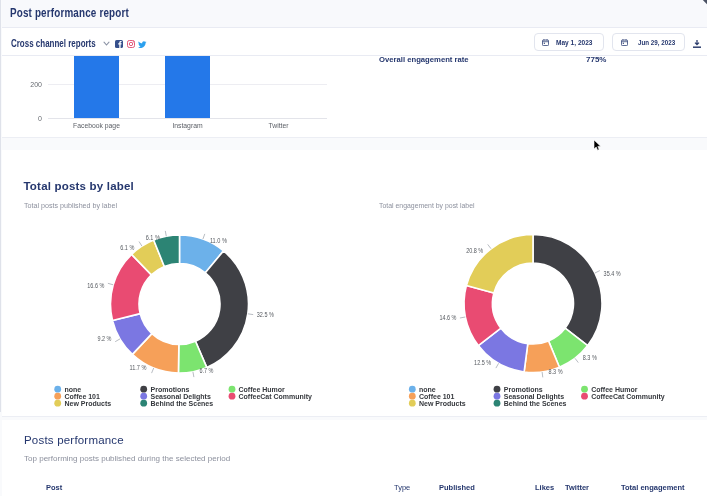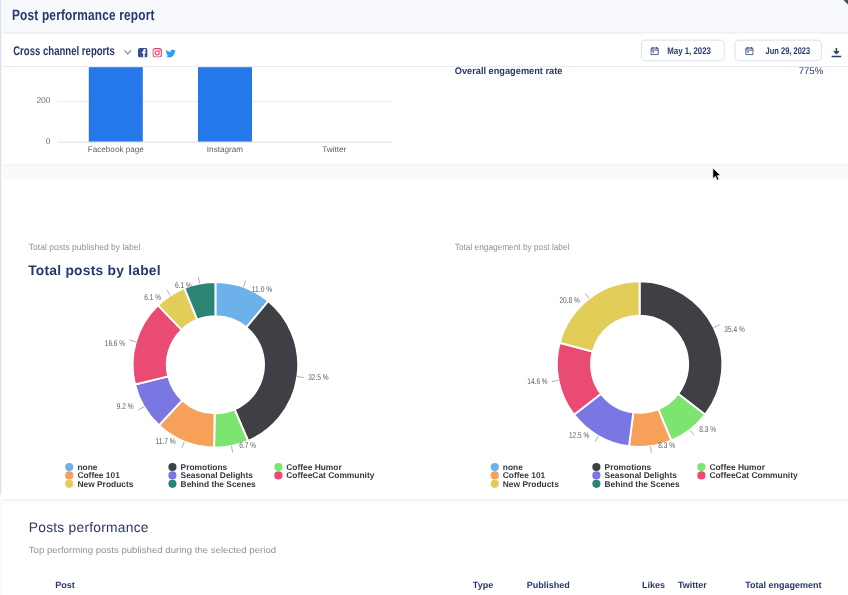--- a/index.html
+++ b/index.html
@@ -62,24 +62,24 @@
   <div class="abs" style="left:47px;top:84px;width:279px;height:1px;background:#ededf2;"></div>
   <div class="abs" style="left:47px;top:118px;width:279px;height:1px;background:#e3e4ea;"></div>
   <div class="abs" style="left:10px;top:81px;width:31px;text-align:right;font-size:7px;color:#666a70;">200</div>
   <div class="abs" style="left:10px;top:115px;width:31px;text-align:right;font-size:7px;color:#666a70;">0</div>
   <div class="abs" style="left:73px;top:56px;width:45px;height:62px;background:#2478e9;"></div>
   <div class="abs" style="left:164px;top:56px;width:45px;height:62px;background:#2478e9;"></div>
   <div class="abs" style="left:50px;top:122px;width:91px;text-align:center;font-size:6.8px;color:#5b5f66;">Facebook page</div>
   <div class="abs" style="left:141px;top:122px;width:91px;text-align:center;font-size:6.8px;color:#5b5f66;">Instagram</div>
   <div class="abs" style="left:232px;top:122px;width:91px;text-align:center;font-size:6.8px;color:#5b5f66;">Twitter</div>
   <div class="abs navy" style="left:378px;top:55px;font-size:8px;font-weight:bold;transform:scaleX(0.96);transform-origin:0 0;white-space:nowrap;">Overall engagement rate</div>
-  <div class="abs navy" style="left:585px;top:55px;width:100px;text-align:right;font-size:8px;font-weight:normal;">775%</div>
+  <div class="abs navy" style="left:585px;top:55px;width:100px;text-align:left;font-size:8px;font-weight:bold;">775%</div>
 
   <div class="abs" style="left:1px;top:150px;width:706px;height:266px;background:#ffffff;border-bottom:1px solid #eceef4;"></div>
-  <div class="abs navy" style="left:22.5px;top:180px;font-size:11.5px;font-weight:bold;letter-spacing:0.2px;white-space:nowrap;margin-top:40px;">Total posts by label</div>
+  <div class="abs navy" style="left:22.5px;top:180px;font-size:11.5px;font-weight:bold;letter-spacing:0.2px;white-space:nowrap;">Total posts by label</div>
   <div class="abs" style="left:23px;top:201px;font-size:7.5px;color:#8d919e;transform:scaleX(0.95);transform-origin:0 0;white-space:nowrap;">Total posts published by label</div>
   <div class="abs" style="left:378px;top:201px;font-size:7.5px;color:#8d919e;transform:scaleX(0.92);transform-origin:0 0;white-space:nowrap;">Total engagement by post label</div>
 
   <svg class="abs" style="left:0;top:150px;" width="707" height="266" viewBox="0 150 707 266" font-family="Liberation Sans, sans-serif">
 <path d="M178.50 235.00 A69 69 0 0 1 222.52 250.87 L204.34 272.81 A40.5 40.5 0 0 0 178.50 263.50 Z" fill="#6cb1ea" stroke="#ffffff" stroke-width="1.6" stroke-linejoin="round"></path>
 <path d="M222.52 250.87 A69 69 0 0 1 205.73 367.40 L194.48 341.21 A40.5 40.5 0 0 0 204.34 272.81 Z" fill="#3f4045" stroke="#ffffff" stroke-width="1.6" stroke-linejoin="round"></path>
 <path d="M205.73 367.40 A69 69 0 0 1 177.42 372.99 L177.86 344.49 A40.5 40.5 0 0 0 194.48 341.21 Z" fill="#7ce46f" stroke="#ffffff" stroke-width="1.6" stroke-linejoin="round"></path>
 <path d="M177.42 372.99 A69 69 0 0 1 131.39 354.41 L150.85 333.59 A40.5 40.5 0 0 0 177.86 344.49 Z" fill="#f6a059" stroke="#ffffff" stroke-width="1.6" stroke-linejoin="round"></path>
 <path d="M131.39 354.41 A69 69 0 0 1 111.49 320.44 L139.17 313.65 A40.5 40.5 0 0 0 150.85 333.59 Z" fill="#7b77e2" stroke="#ffffff" stroke-width="1.6" stroke-linejoin="round"></path>
 <path d="M111.49 320.44 A69 69 0 0 1 130.60 254.34 L150.38 274.85 A40.5 40.5 0 0 0 139.17 313.65 Z" fill="#e94b72" stroke="#ffffff" stroke-width="1.6" stroke-linejoin="round"></path>
@@ -150,21 +150,21 @@
 <circle cx="583.5" cy="389.2" r="3.4" fill="#7ce46f"></circle>
 <text x="590.2" y="391.7" font-size="7" font-weight="bold" fill="#35383d">Coffee Humor</text>
 <circle cx="583.5" cy="396.2" r="3.4" fill="#e94b72"></circle>
 <text x="590.2" y="398.7" font-size="7" font-weight="bold" fill="#35383d">CoffeeCat Community</text>
   </svg>
 
   <div class="abs" style="left:1px;top:420px;width:706px;height:76px;background:#ffffff;"></div>
   <div class="abs navy" style="left:23px;top:434px;font-size:11.5px;font-weight:normal;letter-spacing:0.2px;">Posts performance</div>
   <div class="abs" style="left:23px;top:454px;font-size:7.5px;color:#8d919e;transform:scaleX(1.07);transform-origin:0 0;white-space:nowrap;">Top performing posts published during the selected period</div>
   <div class="abs navy" style="left:45px;top:483px;font-size:7.5px;font-weight:bold;">Post</div>
-  <div class="abs navy" style="left:393px;top:483px;font-size:7.5px;font-weight:bold;">Type</div>
+  <div class="abs navy" style="left:393px;top:483px;font-size:7.5px;font-weight:normal;">Type</div>
   <div class="abs navy" style="left:438px;top:483px;font-size:7.5px;font-weight:bold;text-align:right;">Published</div>
   <div class="abs navy" style="left:504px;top:483px;font-size:7.5px;font-weight:bold;margin-top:47px;">Impr.</div>
   <div class="abs navy" style="left:534px;top:483px;font-size:7.5px;font-weight:bold;">Likes</div>
   <div class="abs navy" style="left:564px;top:483px;font-size:7.5px;font-weight:bold;">Twitter</div>
   <div class="abs navy" style="left:620px;top:483px;font-size:7.5px;font-weight:bold;">Total engagement</div>
 
   <svg class="abs" style="left:592px;top:140px;" width="10" height="12" viewBox="0 0 10 12">
     <path d="M1 0 L1 9 L3.2 7 L4.6 10.2 L6.2 9.5 L4.8 6.4 L7.6 6.2 Z" fill="#000" stroke="#fff" stroke-width="0.6"></path>
   </svg>
 

